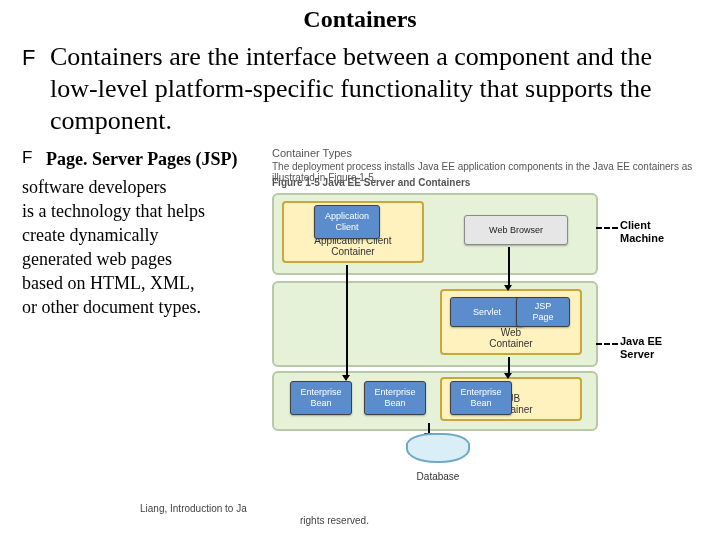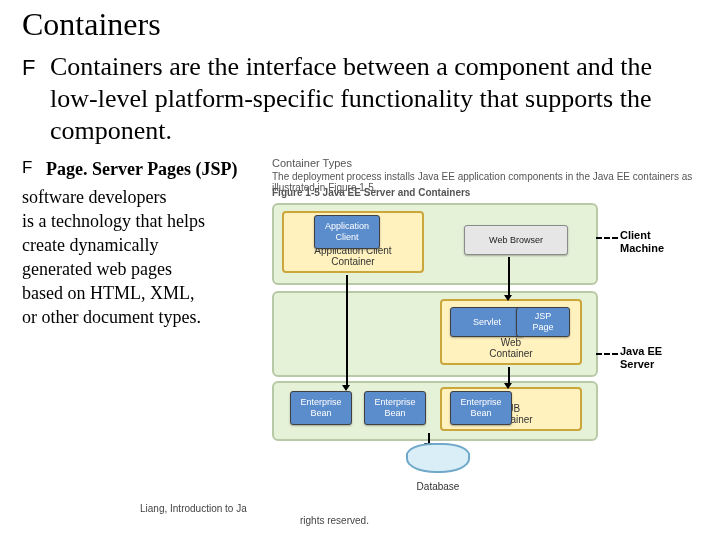--- a/index.html
+++ b/index.html
@@ -13,23 +13,24 @@
     overflow: hidden;
   }
   .slide {
     position: relative;
     width: 720px;
     height: 540px;
     box-sizing: border-box;
     padding: 6px 22px 0 22px;
   }
   .title {
-    font-size: 32px;
+    text-align: center;
+    font-size: 24px;
     margin: 0 0 8px 0;
-    font-weight: normal;
+    font-weight: bold;
   }
   .bullet-row {
     display: flex;
     align-items: flex-start;
     gap: 12px;
     margin-bottom: 10px;
   }
   .bullet-mark {
     font-family: Arial, Helvetica, sans-serif;
     font-size: 22px;

